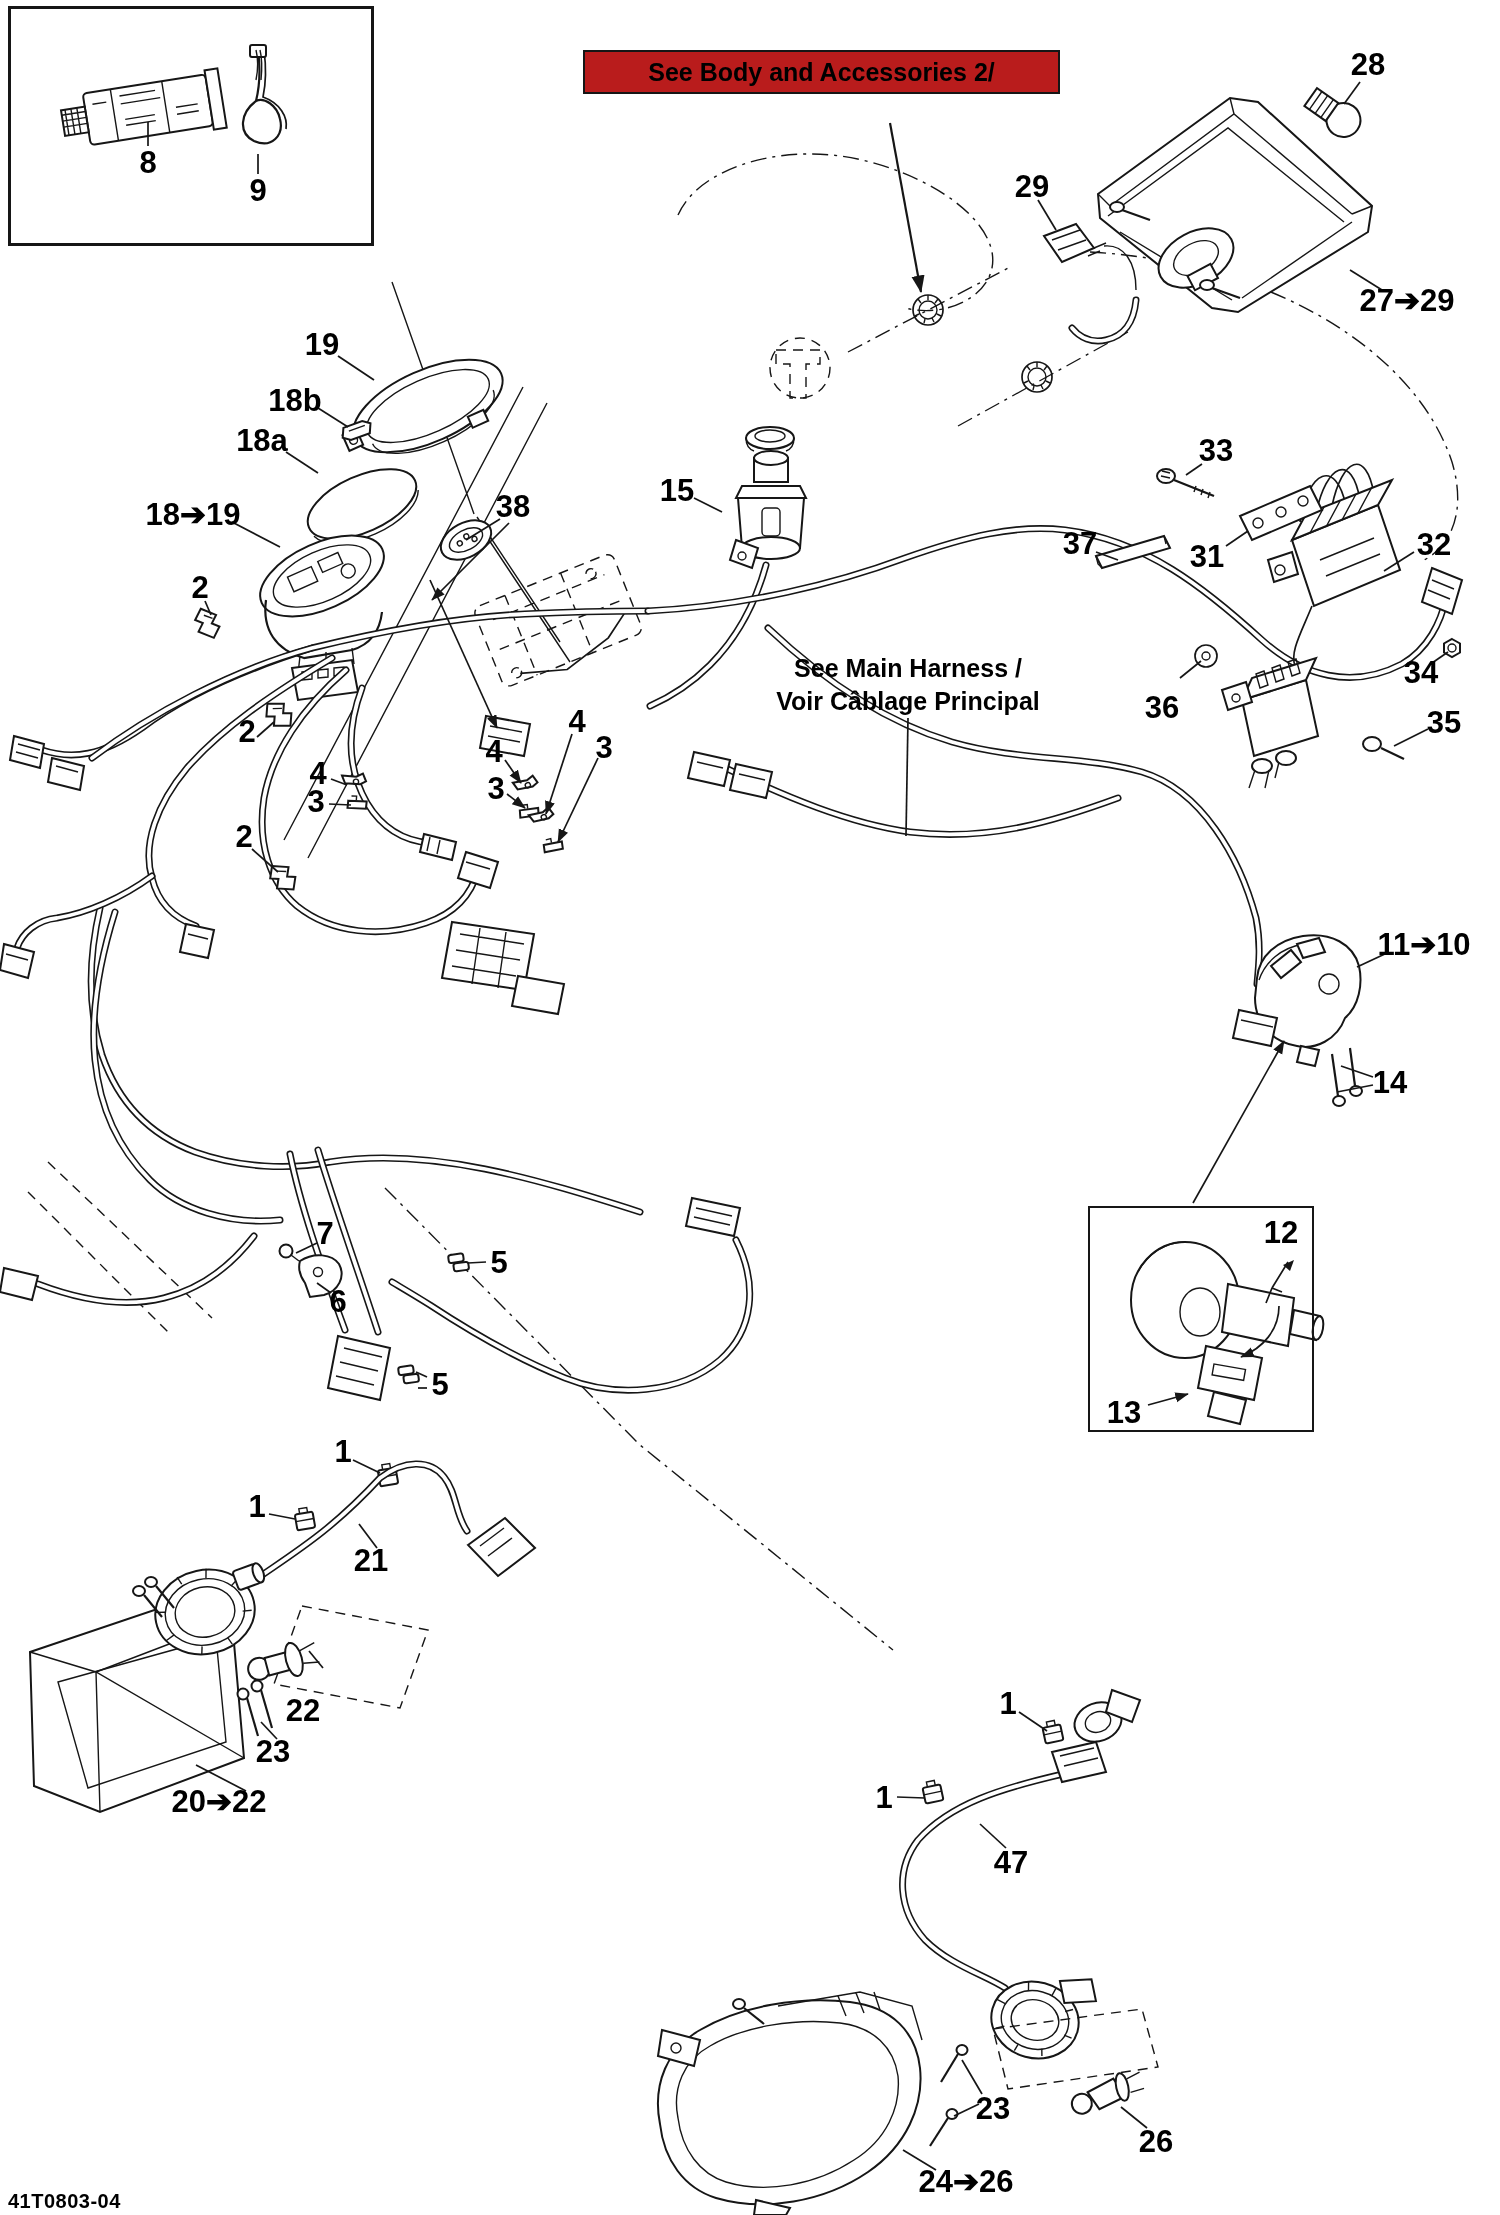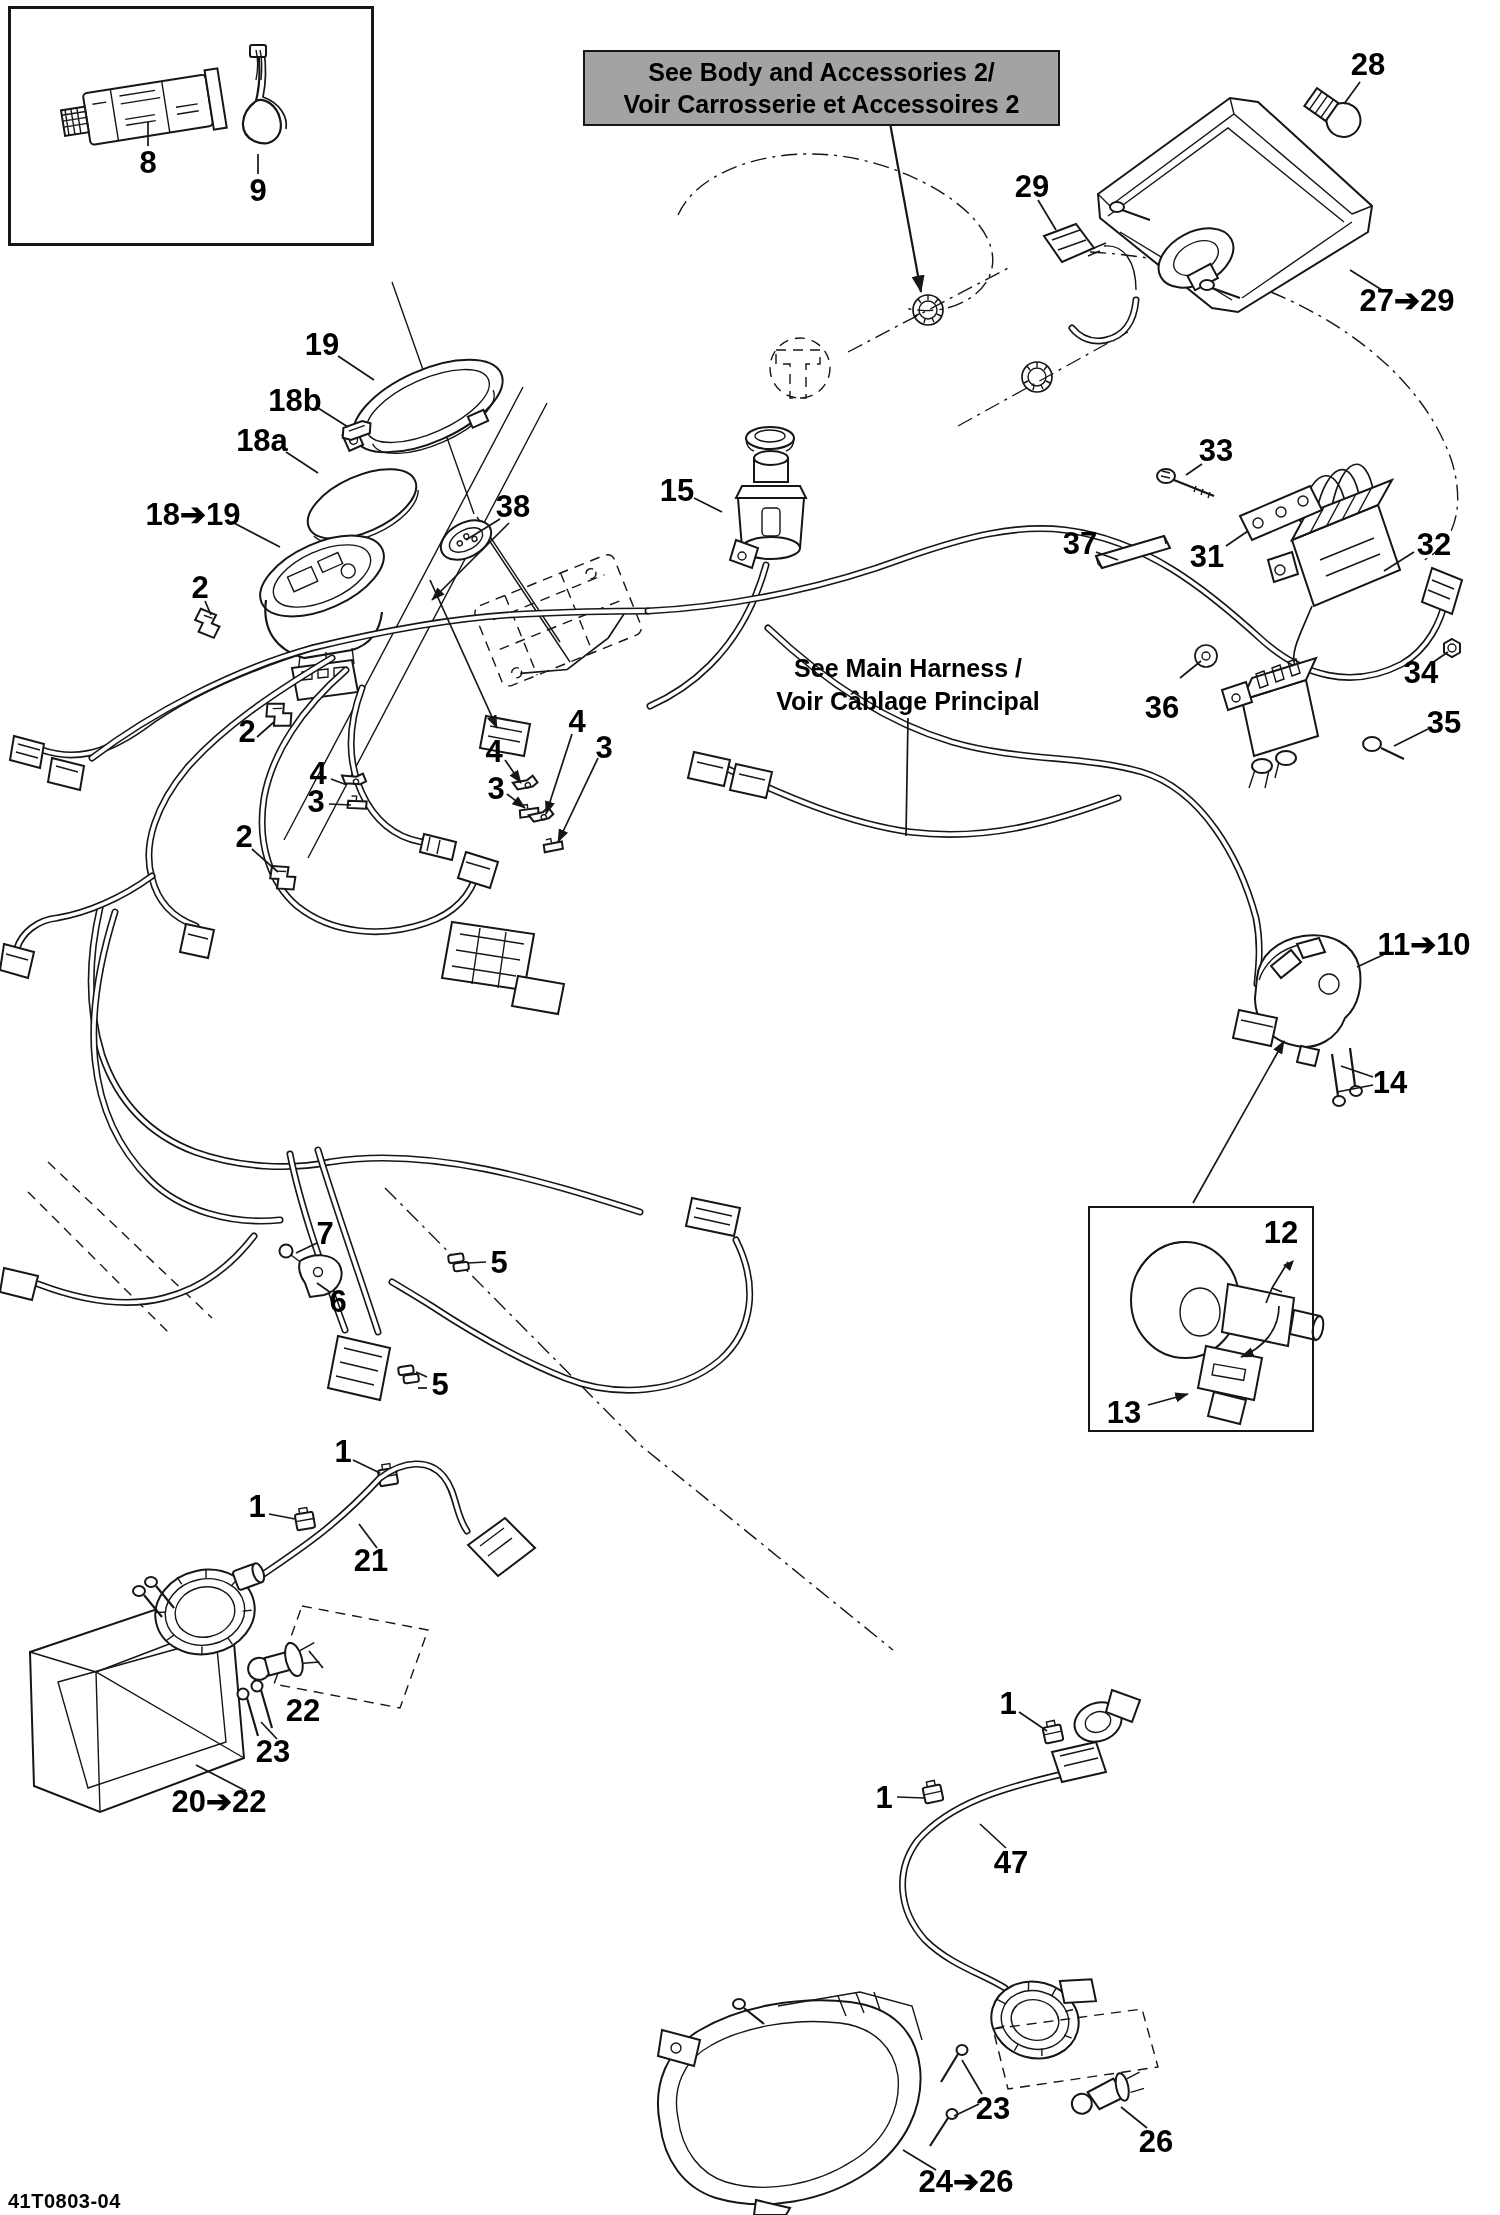--- a/index.html
+++ b/index.html
@@ -15,21 +15,21 @@
   .dash {stroke-dasharray:10 7;}
   .tube-o{stroke:#161616;stroke-width:7;fill:none;stroke-linecap:round;}
   .tube-i{stroke:#ffffff;stroke-width:3.8;fill:none;stroke-linecap:round;}
   .part {stroke:#161616;stroke-width:2;fill:#ffffff;}
   .fillb{fill:#161616;stroke:none;}
   .callout{
     position:absolute;transform:translate(-50%,-50%);
     font-size:31px;font-weight:bold;line-height:1;white-space:nowrap;
   }
   .notebox{
-    position:absolute;border:2.5px solid #161616;background:#a3a3a3;
+    position:absolute;border:2.5px solid #161616;background:#b91c1c;
     text-align:center;font-size:25px;font-weight:bold;line-height:1.28;
     padding:4px 10px;box-sizing:border-box;
   }
   .notefree{
     position:absolute;text-align:center;font-size:25px;font-weight:bold;line-height:1.3;
     white-space:nowrap;transform:translateX(-50%);
   }
   .kitbox{position:absolute;border:3px solid #161616;}
   .insetbox{position:absolute;border:2.5px solid #161616;}
   .partcode{position:absolute;font-size:20px;font-weight:bold;letter-spacing:.5px;}
@@ -527,21 +527,20 @@
   </g>
   <path class="ln2" d="M 890,123 L 921,292" marker-end="url(#arw)"></path>
 </svg>
 
 <div class="kitbox" style="left:8px;top:6px;width:360px;height:234px;"></div>
 
 <div class="insetbox" style="left:1088px;top:1206px;width:222px;height:222px;"></div>
 
 <div class="notebox" style="left:583px;top:50px;width:477px;">
   <div>See Body and Accessories 2/</div>
-  <div>Voir Carrosserie et Accessoires 2</div>
 </div>
 
 <div class="notefree" style="left:908px;top:652px;">
   <div>See Main Harness /</div>
   <div>Voir Câblage Principal</div>
 </div>
 
 <div class="partcode" style="left:8px;top:2190px;">41T0803-04</div>
 
 <div id="callouts">

